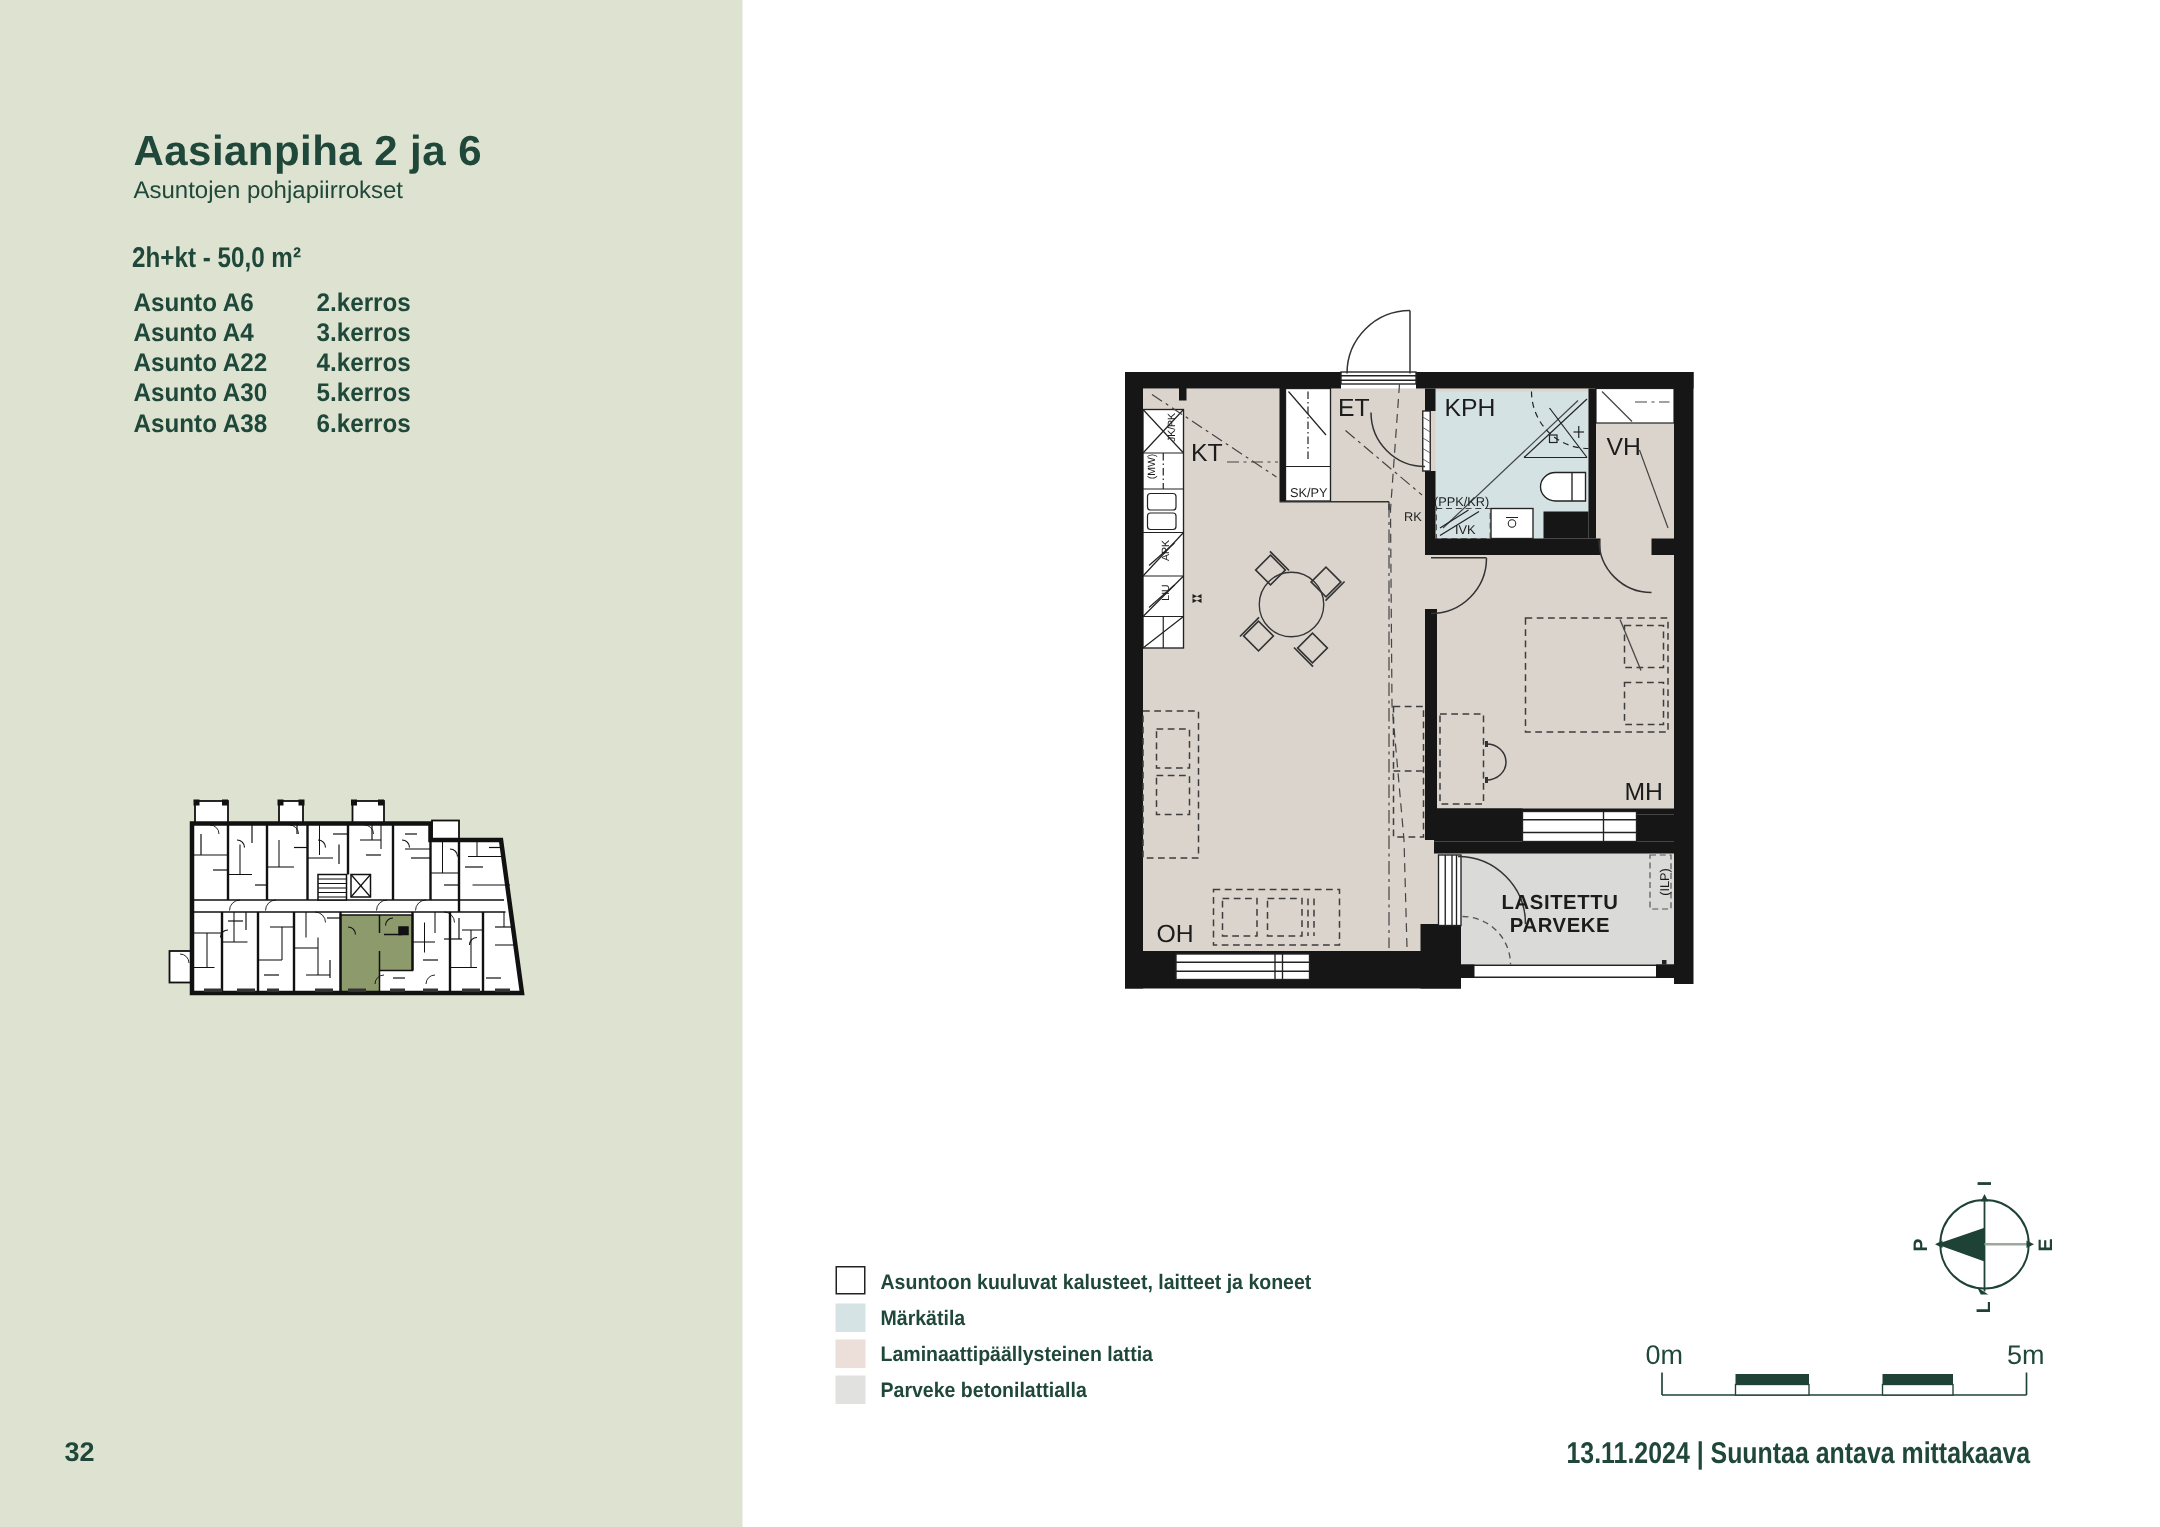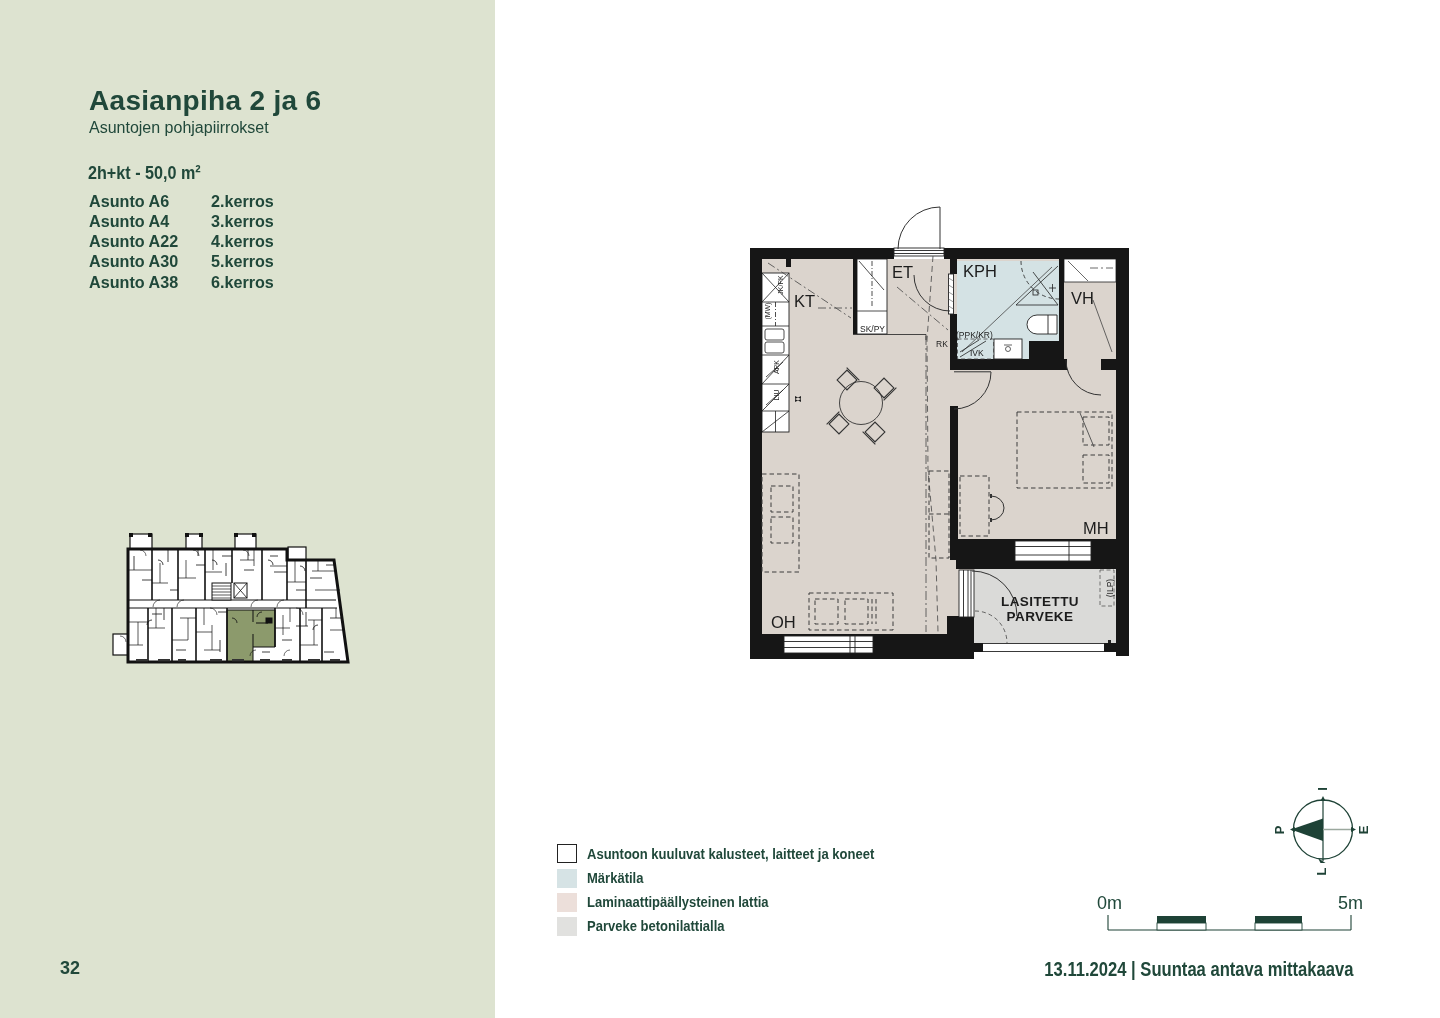--- a/index.html
+++ b/index.html
@@ -9,21 +9,21 @@
 </style>
 </head>
 <body>
 <div class="abs" style="left:0;top:0;width:495px;height:1018px;background:#dde3d0;"></div>
 
 <div class="abs grn" id="title" style="left:89px;top:87px;font-size:28px;font-weight:bold;line-height:1;letter-spacing:0.3px;transform:scaleX(1);transform-origin:left top;white-space:nowrap;">Aasianpiha 2 ja 6</div>
 <div class="abs grn" id="subtitle" style="left:89px;top:120px;font-size:16px;font-weight:normal;line-height:1;transform:scaleX(1);transform-origin:left top;white-space:nowrap;">Asuntojen pohjapiirrokset</div>
 <div class="abs grn" id="areah" style="left:88px;top:163px;font-size:19px;font-weight:bold;line-height:1;transform:scaleX(0.85);transform-origin:left top;white-space:nowrap;">2h+kt - 50,0 m²</div>
 <div class="abs grn" id="col1" style="left:89px;top:191.5px;font-size:17px;font-weight:bold;line-height:20.3px;transform:scaleX(0.95);transform-origin:left top;white-space:nowrap;">Asunto A6<br>Asunto A4<br>Asunto A22<br>Asunto A30<br>Asunto A38</div>
 <div class="abs grn" id="col2" style="left:211px;top:191.5px;font-size:17px;font-weight:bold;line-height:20.3px;transform:scaleX(0.95);transform-origin:left top;white-space:nowrap;">2.kerros<br>3.kerros<br>4.kerros<br>5.kerros<br>6.kerros</div>
-<div class="abs grn" id="pageno" style="left:60px;top:959px;font-size:18px;font-weight:bold;line-height:1;">32</div>
+<div class="abs grn" id="pageno" style="left:43px;top:959px;font-size:18px;font-weight:bold;line-height:1;">32</div>
 
 <div class="abs" style="left:557px;top:844px;width:20px;height:19px;background:#ffffff;border:1.6px solid #222;box-sizing:border-box;"></div>
 <div class="abs" style="left:557px;top:868.5px;width:20px;height:19px;background:#d6e3e5;"></div>
 <div class="abs" style="left:557px;top:892.5px;width:20px;height:19px;background:#ecdfda;"></div>
 <div class="abs" style="left:557px;top:916.5px;width:20px;height:19px;background:#e1e1df;"></div>
 <div class="abs grn lg" id="lg1" style="left:587px;top:847px;font-size:14px;font-weight:bold;line-height:1;transform:scaleX(0.93);transform-origin:left top;white-space:nowrap;">Asuntoon kuuluvat kalusteet, laitteet ja koneet</div>
 <div class="abs grn lg" id="lg2" style="left:587px;top:871px;font-size:14px;font-weight:bold;line-height:1;transform:scaleX(0.93);transform-origin:left top;white-space:nowrap;">Märkätila</div>
 <div class="abs grn lg" id="lg3" style="left:587px;top:895px;font-size:14px;font-weight:bold;line-height:1;transform:scaleX(0.93);transform-origin:left top;white-space:nowrap;">Laminaattipäällysteinen lattia</div>
 <div class="abs grn lg" id="lg4" style="left:587px;top:919px;font-size:14px;font-weight:bold;line-height:1;transform:scaleX(0.93);transform-origin:left top;white-space:nowrap;">Parveke betonilattialla</div>
 

